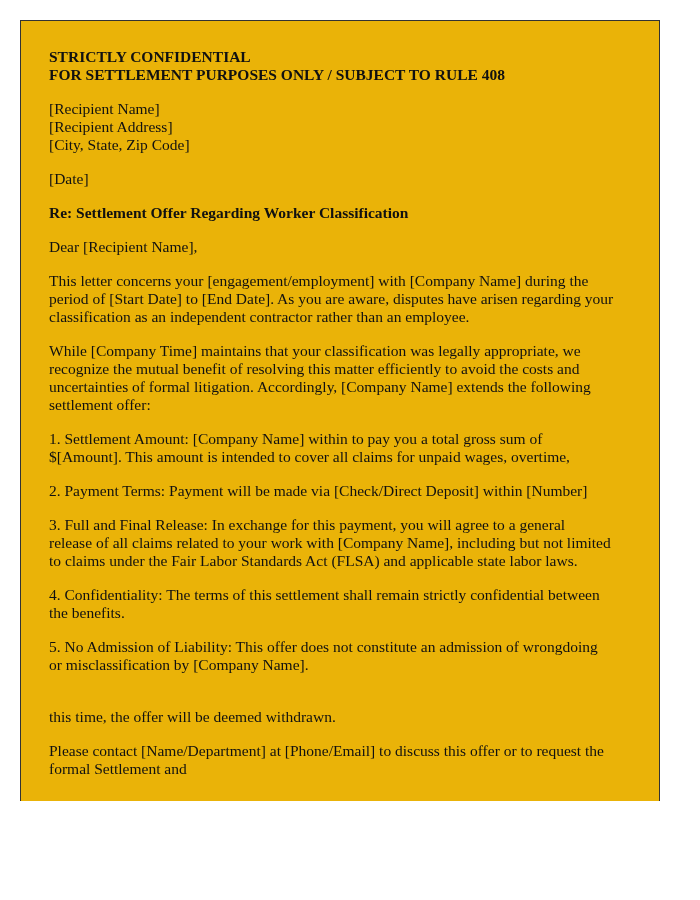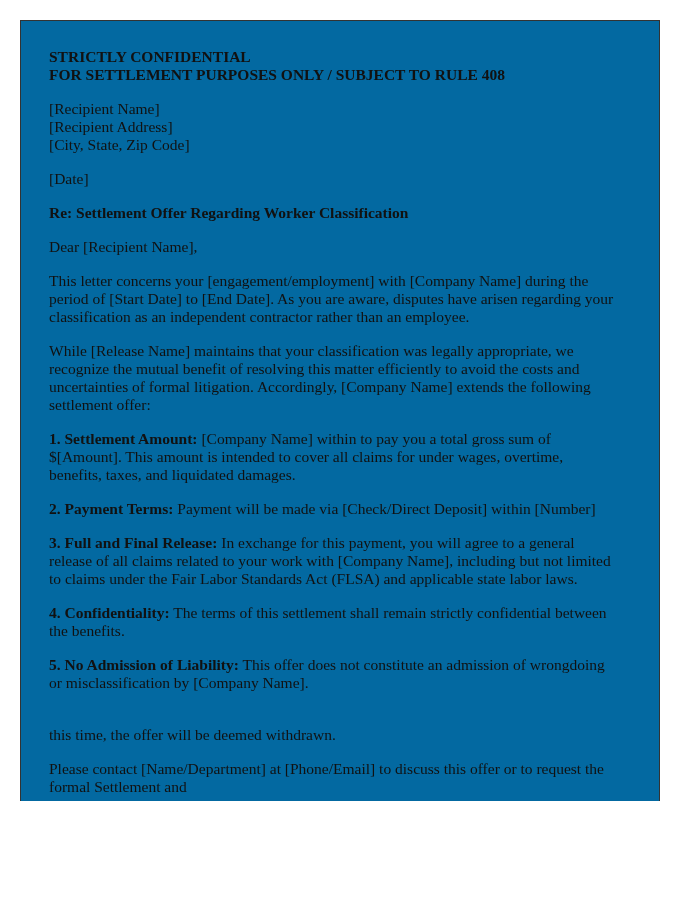--- a/index.html
+++ b/index.html
@@ -5,34 +5,34 @@
   html, body { margin: 0; padding: 0; background: #ffffff; }
   body { width: 700px; height: 900px; position: relative; overflow: hidden; }
   .page {
     position: absolute;
     left: 20px; top: 20px;
     width: 640px; height: 781px;
     border: 1px solid #333333;
     border-bottom: none;
     box-sizing: border-box;
     overflow: hidden;
-    background: #0369a1;
+    background: #eab308;
   }
   .content {
     position: absolute;
     left: 28px; top: 27px;
     width: 600px;
     font-family: "Liberation Serif", "DejaVu Serif", serif;
     font-size: 15.5px;
     line-height: 18px;
     color: #111111;
   }
   .content p { margin: 0 0 16px 0; white-space: nowrap; }
   .content .heading { font-weight: bold; }
-  .content b { font-weight: bold; }
+  .content b { font-weight: normal; }
 </style>
 </head>
 <body>
 
 <div class="page">
   <div class="content">
 
     <p class="heading">
       <span>STRICTLY CONFIDENTIAL</span><br>
       <span>FOR SETTLEMENT PURPOSES ONLY / SUBJECT TO RULE 408</span>
@@ -50,30 +50,29 @@
 
     <p>Dear [Recipient Name],</p>
 
     <p>
       <span>This letter concerns your [engagement/employment] with [Company Name] during the</span><br>
       <span>period of [Start Date] to [End Date]. As you are aware, disputes have arisen regarding your</span><br>
       <span>classification as an independent contractor rather than an employee.</span>
     </p>
 
     <p>
-      <span>While [Release Name] maintains that your classification was legally appropriate, we</span><br>
+      <span>While [Company Time] maintains that your classification was legally appropriate, we</span><br>
       <span>recognize the mutual benefit of resolving this matter efficiently to avoid the costs and</span><br>
       <span>uncertainties of formal litigation. Accordingly, [Company Name] extends the following</span><br>
       <span>settlement offer:</span>
     </p>
 
     <p>
       <b>1. Settlement Amount:</b><span> [Company Name] within to pay you a total gross sum of</span><br>
-      <span>$[Amount]. This amount is intended to cover all claims for under wages, overtime,</span><br>
-      <span>benefits, taxes, and liquidated damages.</span>
+      <span>$[Amount]. This amount is intended to cover all claims for unpaid wages, overtime,</span><br>
     </p>
 
     <p>
       <b>2. Payment Terms:</b><span> Payment will be made via [Check/Direct Deposit] within [Number]</span><br>
     </p>
 
     <p>
       <b>3. Full and Final Release:</b><span> In exchange for this payment, you will agree to a general</span><br>
       <span>release of all claims related to your work with [Company Name], including but not limited</span><br>
       <span>to claims under the Fair Labor Standards Act (FLSA) and applicable state labor laws.</span>

